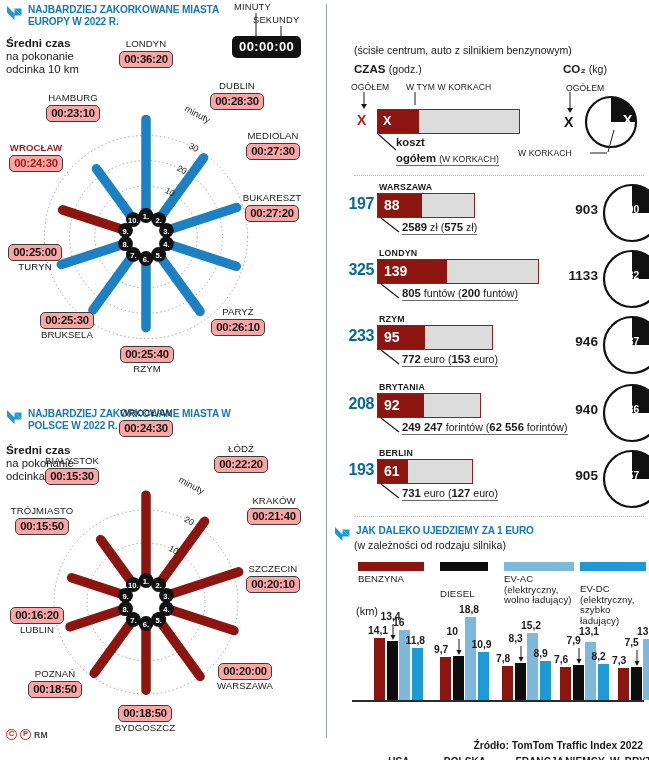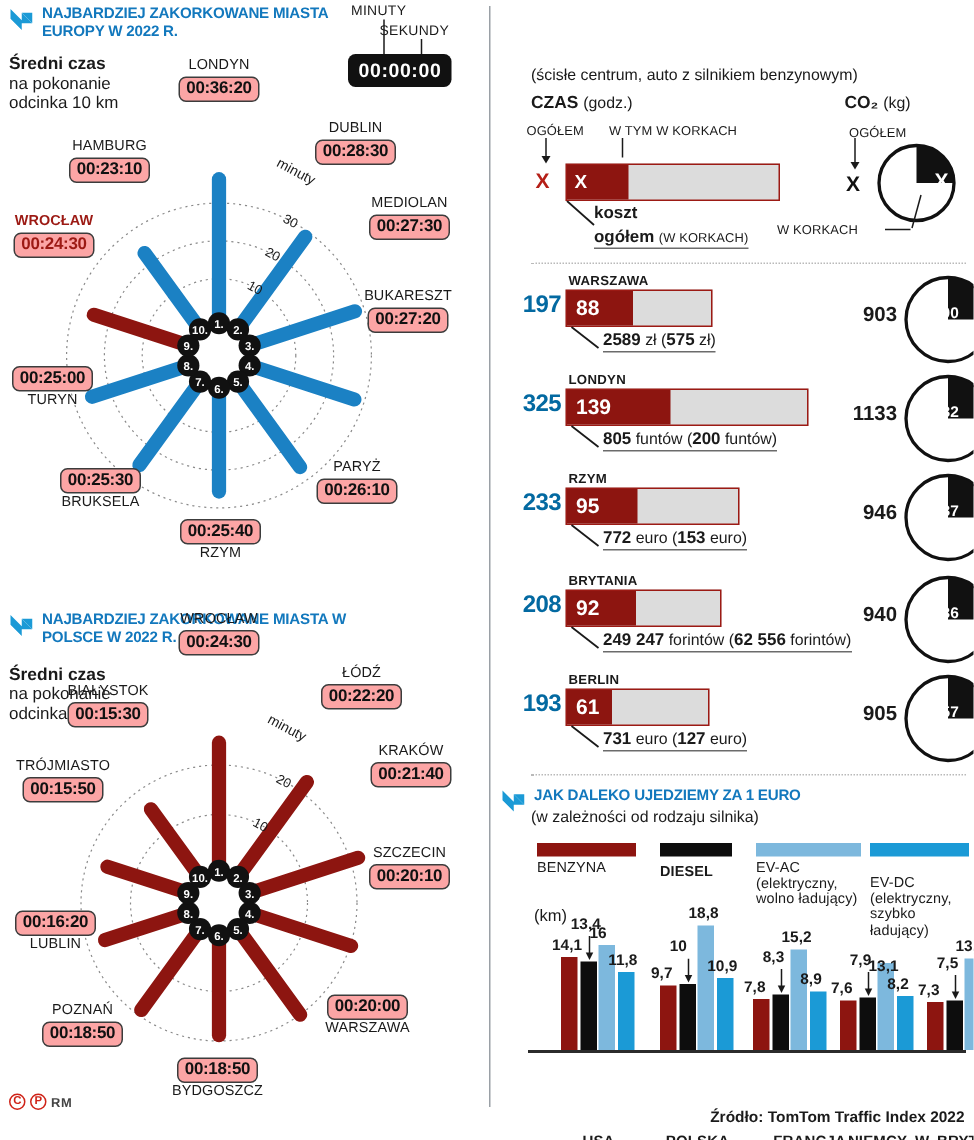--- a/index.html
+++ b/index.html
@@ -470,21 +470,21 @@
     </div>
     <div class="sub-paren" style="position:absolute;left:24px;top:539px;">(w zależności od rodzaju silnika)</div>
 
     <div id="bar-legend" style="position:absolute;left:0;top:562px;width:319px;height:60px;">
         <div style="position: absolute; left: 28px; top: 0px; width: 66px;">
     <div class="legswatch" style="background:#8d1510;"></div>
     <div class="legname" style="margin-top:3px;">BENZYNA</div>
         </div>
         <div style="position: absolute; left: 110px; top: 0px; width: 48px;">
     <div class="legswatch" style="background:#0d0d0d;"></div>
-    <div class="legname" style="margin-top:6px;font-weight:bold;">DIESEL</div>
+    <div class="legname" style="margin-top:18px;">DIESEL</div>
         </div>
         <div style="position: absolute; left: 174px; top: 0px; width: 70px;">
     <div class="legswatch" style="background:#7db8dd;"></div>
     <div class="legname" style="margin-top:3px;">EV-AC<br>(elektryczny,<br>wolno ładujący)</div>
         </div>
         <div style="position: absolute; left: 250px; top: 0px; width: 66px;">
     <div class="legswatch" style="background:#1b9ad6;"></div>
     <div class="legname" style="margin-top:13px;">EV-DC<br>(elektryczny,<br>szybko ładujący)</div>
         </div>
       </div>
@@ -534,21 +534,21 @@
         <div class="xlab" style="left: 160px; top: 109px; width: 74px; text-align: right;">FRANCJA</div>
         <div class="bar" style="left: 230px; top: 66.56px; width: 11px; height: 33.44px; background: rgb(141, 21, 16); position: absolute;"></div>
         <div class="bval" style="left: 224px; top: 53.56px;">7,6</div>
         <div class="bar" style="left: 242.5px; top: 65.24px; width: 11px; height: 34.76px; background: rgb(13, 13, 13); position: absolute;"></div>
         <div class="bval" style="left: 236.5px; top: 35.24px;">7,9</div>
         <svg width="12" height="18" style="position: absolute; left: 245.5px; top: 48.24px;">
           <line x1="3" y1="0" x2="3" y2="12" stroke="#1a1a1a" stroke-width="1"></line>
                        <path d="M0.5 11 L5.5 11 L3 16 Z" fill="#1a1a1a"></path>
         </svg>
         <div class="bar" style="left: 255px; top: 42.36px; width: 11px; height: 57.64px; background: rgb(125, 184, 221); position: absolute;"></div>
-        <div class="bval" style="left: 249px; top: 39px;">13,1</div>
+        <div class="bval" style="left: 249px; top: 26px;">13,1</div>
         <div class="bar" style="left: 267.5px; top: 63.92px; width: 11px; height: 36.08px; background: rgb(27, 154, 214); position: absolute;"></div>
         <div class="bval" style="left: 261.5px; top: 50.92px;">8,2</div>
         <div class="xlab" style="left: 218px; top: 109px; width: 74px; text-align: center;">NIEMCY</div>
         <div class="bar" style="left: 288px; top: 67.88px; width: 11px; height: 32.12px; background: rgb(141, 21, 16); position: absolute;"></div>
         <div class="bval" style="left: 282px; top: 54.88px;">7,3</div>
         <div class="bar" style="left: 300.5px; top: 67px; width: 11px; height: 33px; background: rgb(13, 13, 13); position: absolute;"></div>
         <div class="bval" style="left: 294.5px; top: 37px;">7,5</div>
         <svg width="12" height="18" style="position: absolute; left: 303.5px; top: 50px;">
           <line x1="3" y1="0" x2="3" y2="12" stroke="#1a1a1a" stroke-width="1"></line>
                        <path d="M0.5 11 L5.5 11 L3 16 Z" fill="#1a1a1a"></path>

